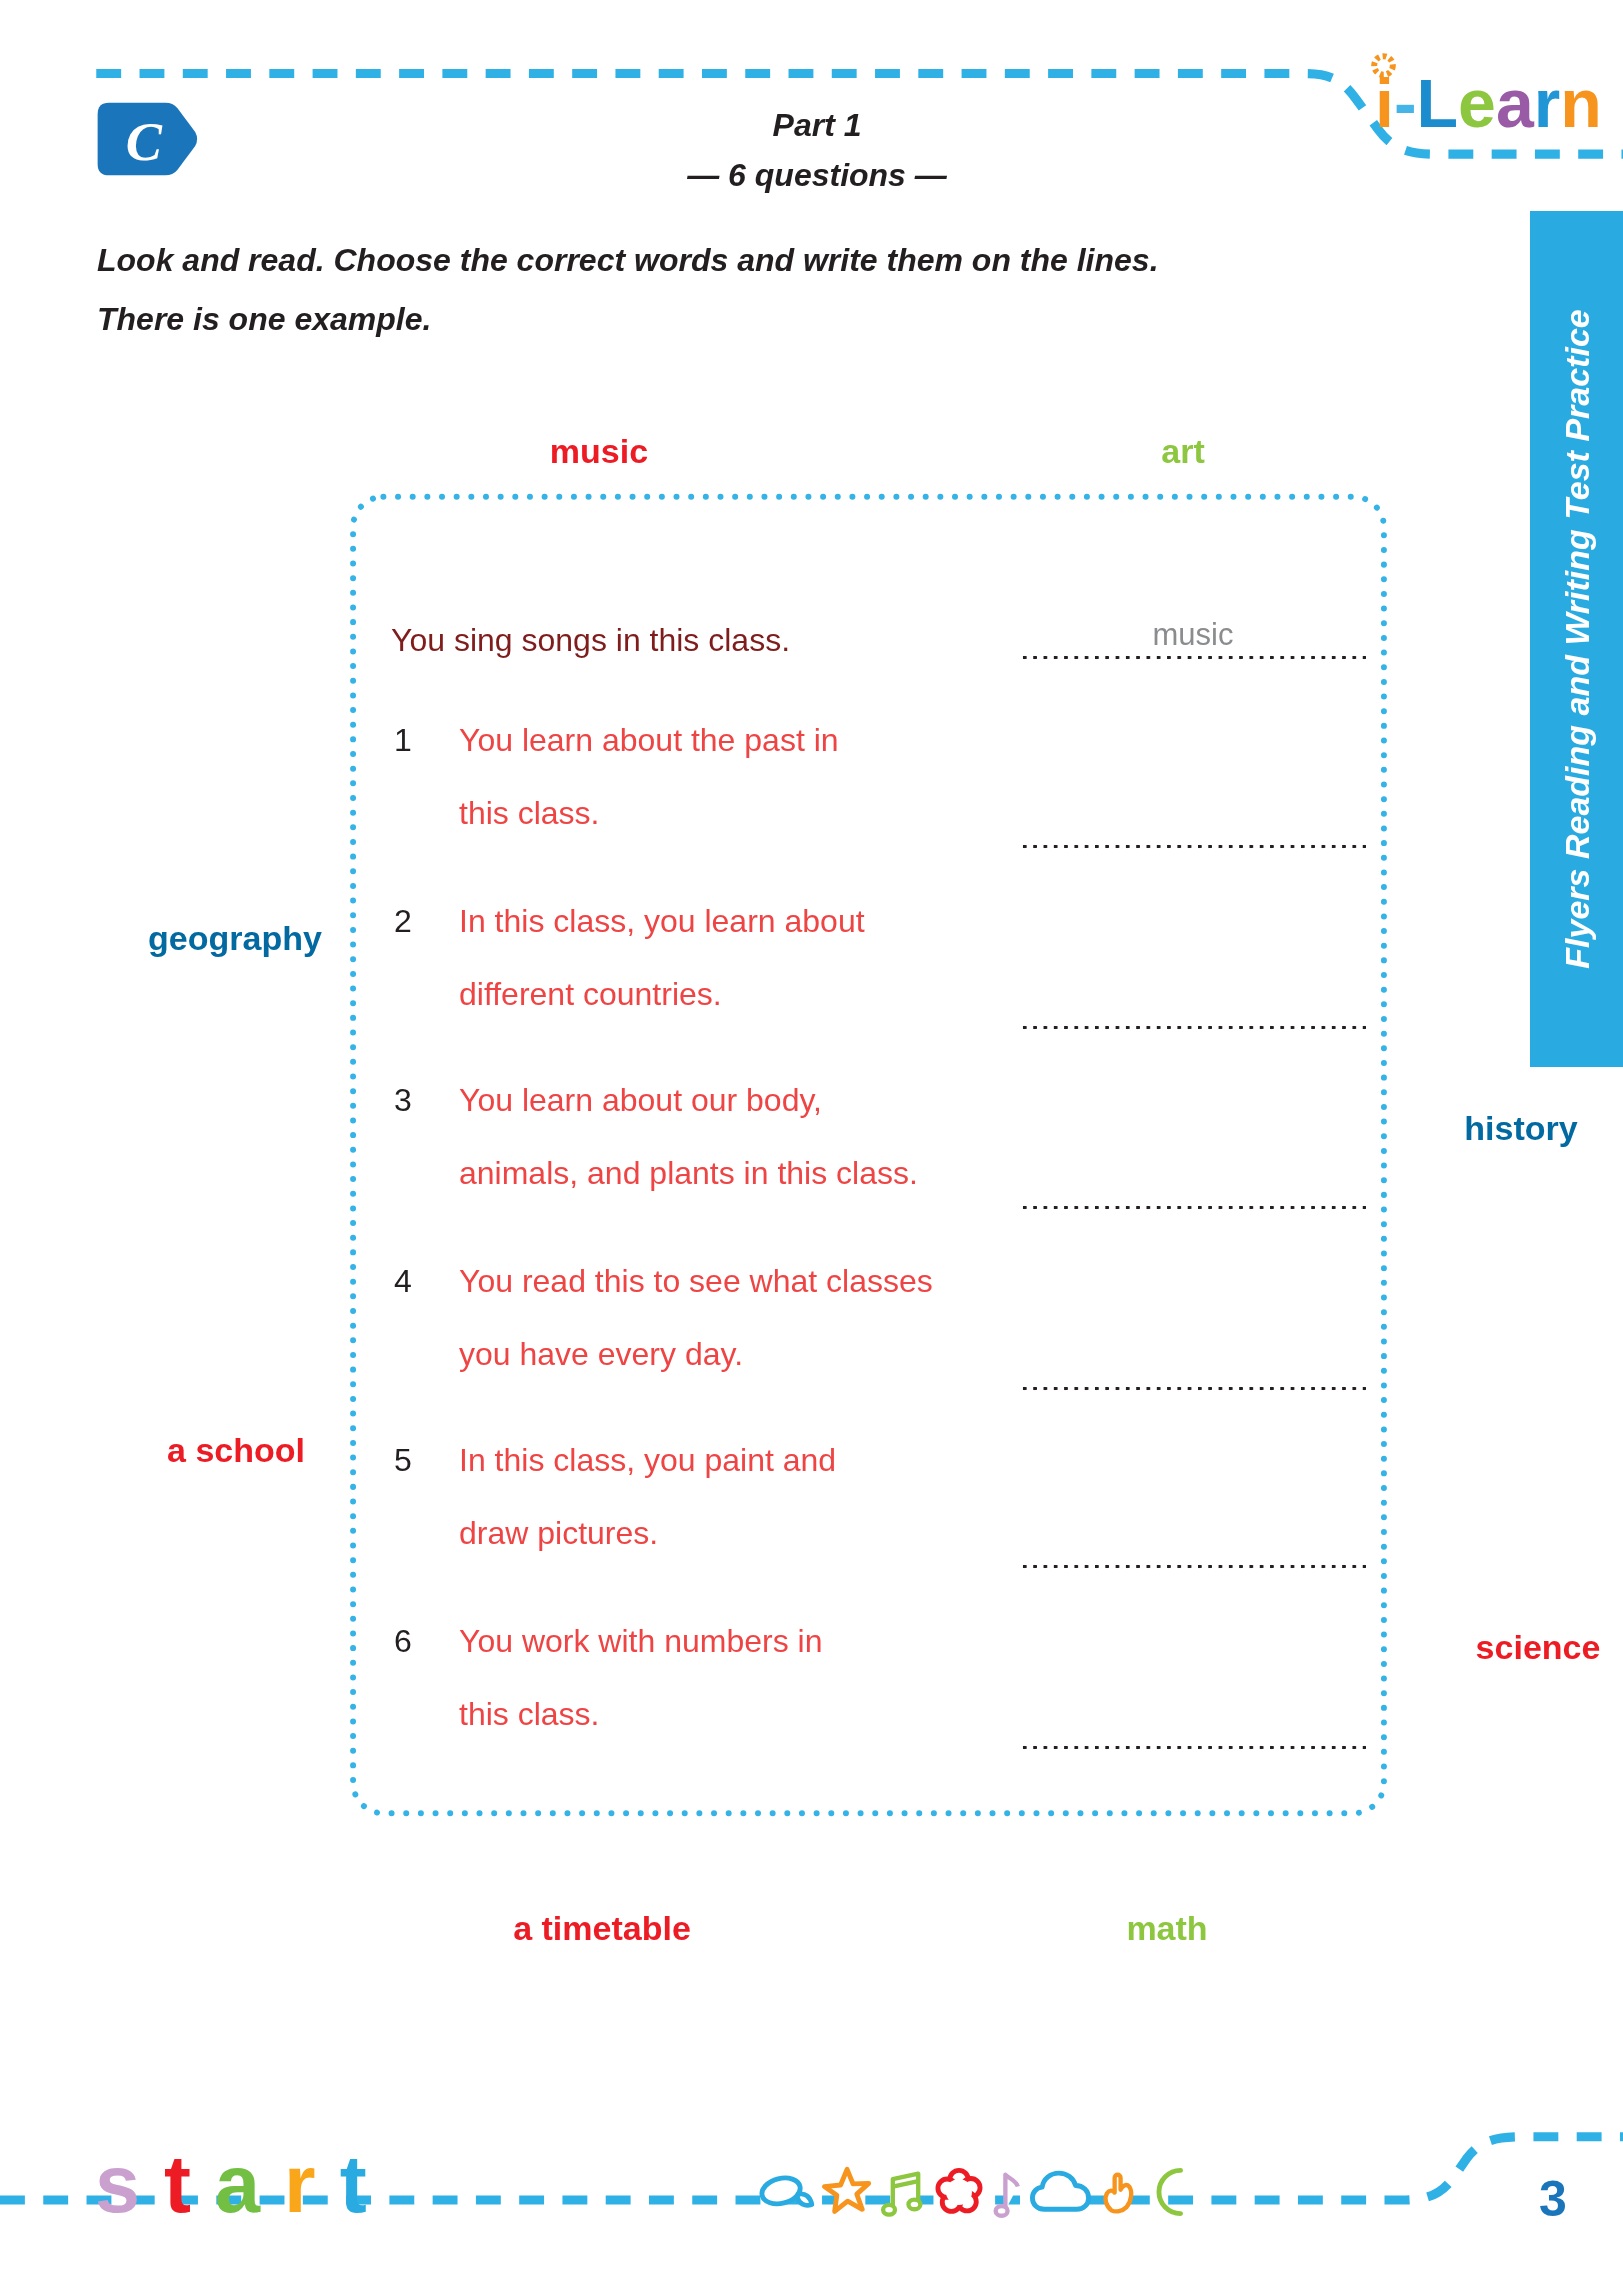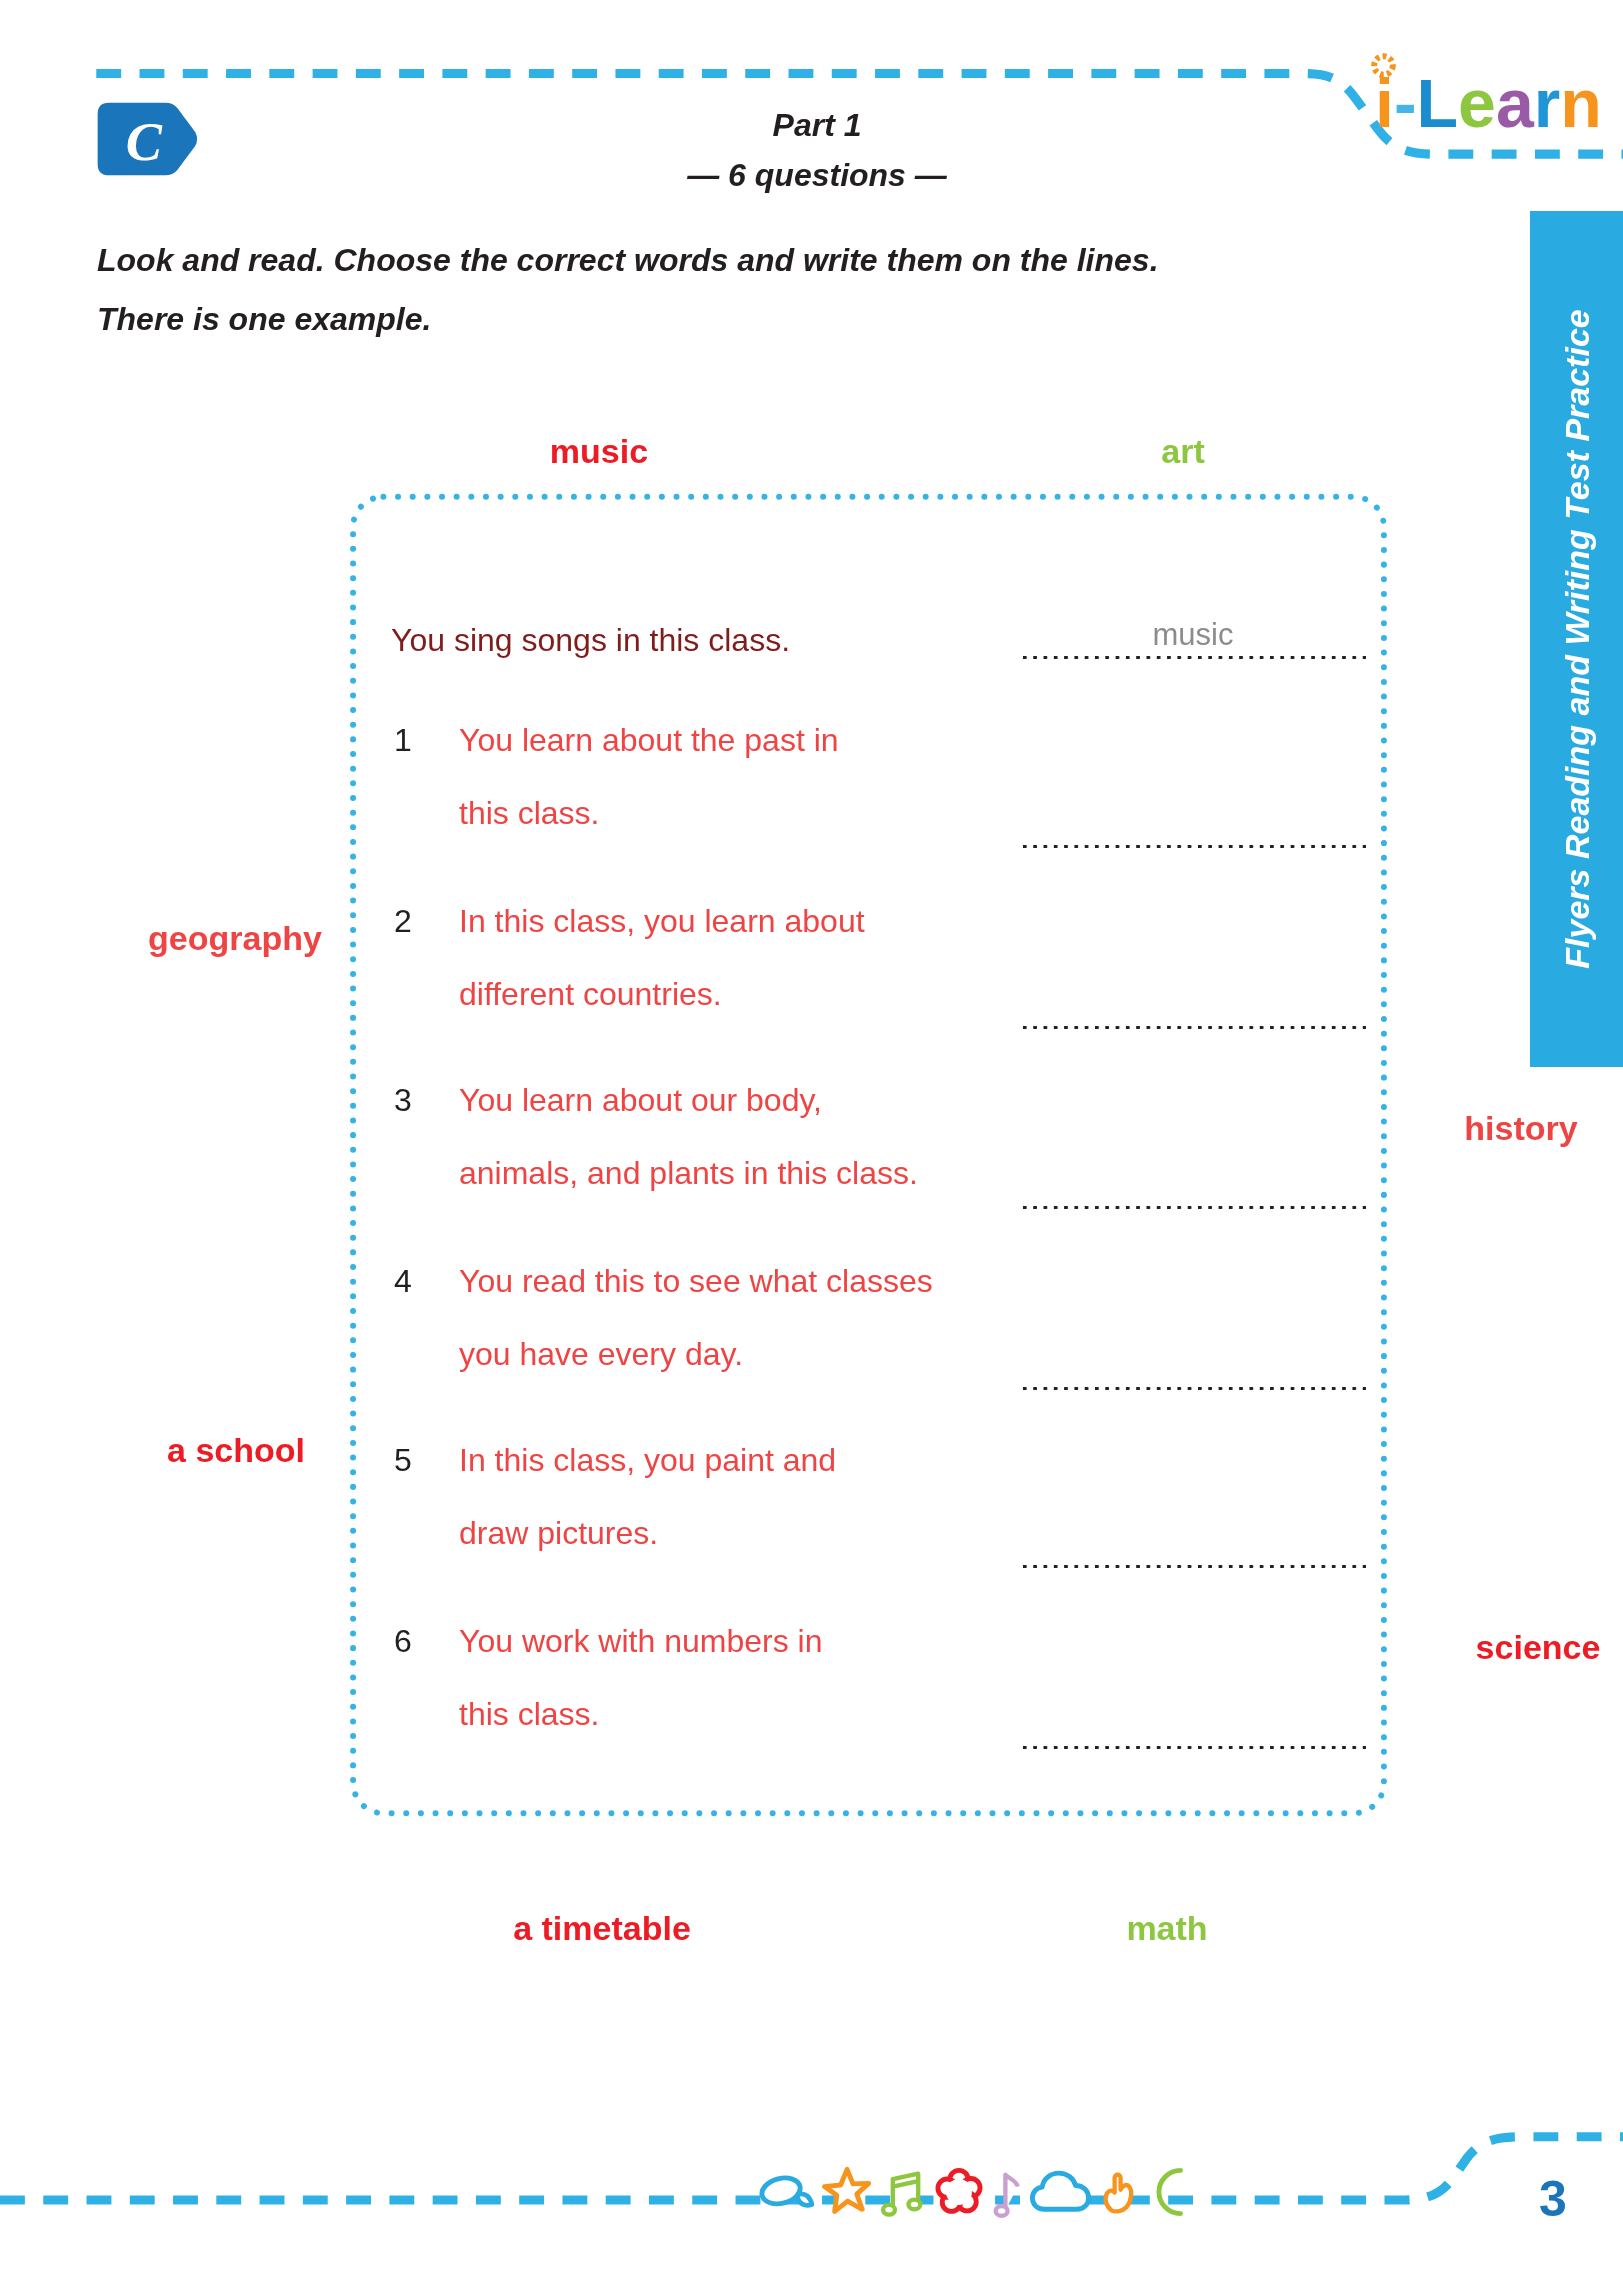--- a/index.html
+++ b/index.html
@@ -9,21 +9,21 @@
   .abs{position:absolute;}
 
   
   .heading{position:absolute;left:817px;transform:translateX(-50%);
            font-weight:bold;font-style:italic;font-size:32px;color:#231f20;white-space:nowrap;}
   .instr{position:absolute;left:97px;font-weight:bold;font-style:italic;
          font-size:32px;color:#231f20;white-space:nowrap;}
 
   
   .wb{position:absolute;transform:translateX(-50%);font-weight:bold;font-size:34px;white-space:nowrap;}
-  .wb-red{color:#ed1c24;} .wb-green{color:#8dc63f;} .wb-cyan{color:#ef4444;}
+  .wb-red{color:#ed1c24;} .wb-green{color:#8dc63f;} .wb-cyan{color:#0369a1;}
   .wb0{left:599px;top:432px;} .wb1{left:1183px;top:432px;}
   .wb2{left:235px;top:919px;} .wb3{left:1521px;top:1109px;}
   .wb4{left:236px;top:1431px;} .wb5{left:1515px;top:1628px;margin-left:23px;}
   .wb6{left:602px;top:1909px;} .wb7{left:1167px;top:1909px;}
 
   
   .q-num{position:absolute;left:394px;font-size:32px;color:#231f20;}
   .q-line{position:absolute;left:459px;font-size:32px;color:#ef4444;white-space:nowrap;}
   .ex-line{position:absolute;left:391px;font-size:32px;color:#7f1d1d;white-space:nowrap;}
   .answer-line{position:absolute;left:1022px;width:344px;height:5.4px;
@@ -123,20 +123,23 @@
 
   <div class="q-num" style="top:1623px;">6</div>
   <div class="q-line" style="top:1623px;text-align:center;">You work with numbers in</div>
   <div class="q-line" style="top:1696px;">this class.</div>
   <div class="answer-line" style="top:1745px;"></div>
 
   <div class="banner">
     <div class="banner-text">Flyers Reading and Writing Test Practice</div>
   </div>
 
+  <div class="start-word">
+    <span class="sl0">s</span><span class="sl1">t</span><span class="sl2">a</span><span class="sl3">r</span><span class="sl4">t</span>
+  </div>
 
   <div class="icons-row">
     <svg width="60" height="54" viewBox="0 0 110 100">
       <g fill="#ffffff" stroke="#29abe2" stroke-width="9" stroke-linejoin="round">
         <ellipse cx="44" cy="48" rx="36" ry="23" transform="rotate(-14 44 48)"></ellipse>
         <path d="M76 54 C89 51 98 59 101 73 C88 78 77 71 74 60 Z"></path>
       </g>
     </svg>
     <svg width="54" height="54" viewBox="0 0 100 100">
       <path d="M52 8 L63 35 L92 34 L70 54 L80 82 L53 67 L29 86 L33 56 L10 40 L40 37 Z" fill="#ffffff" stroke="#f7941d" stroke-width="9" stroke-linejoin="round"></path>

